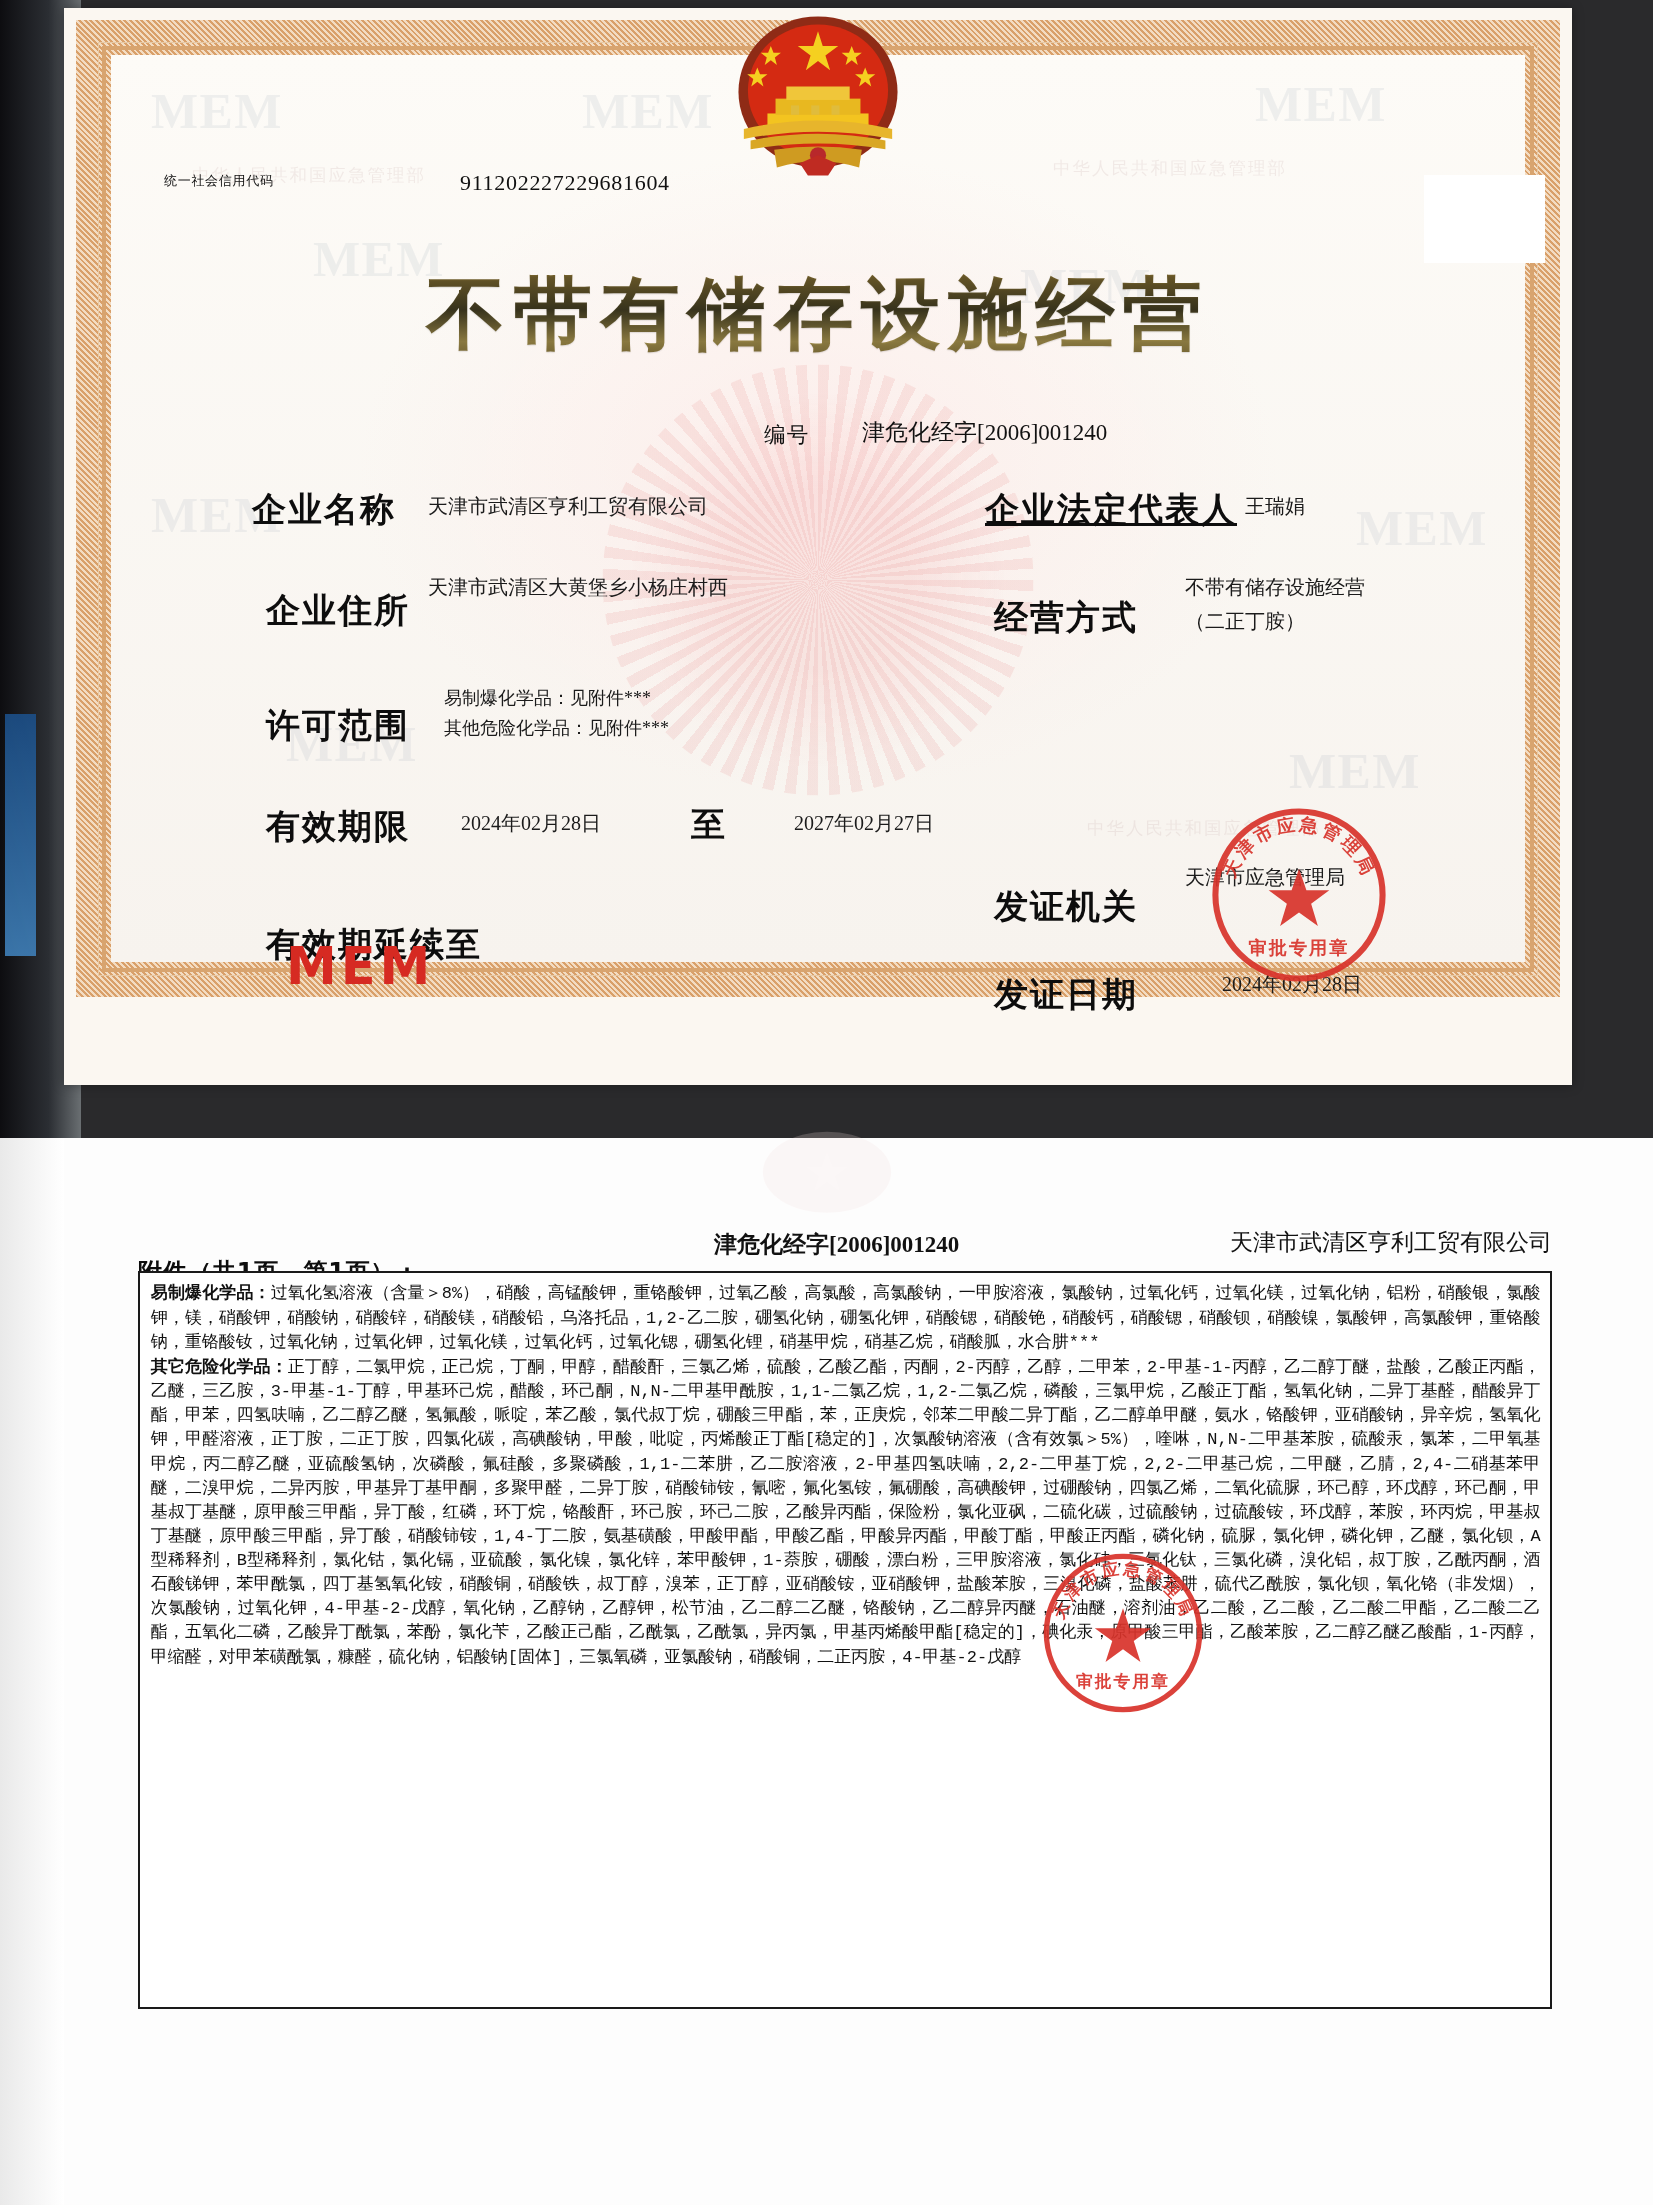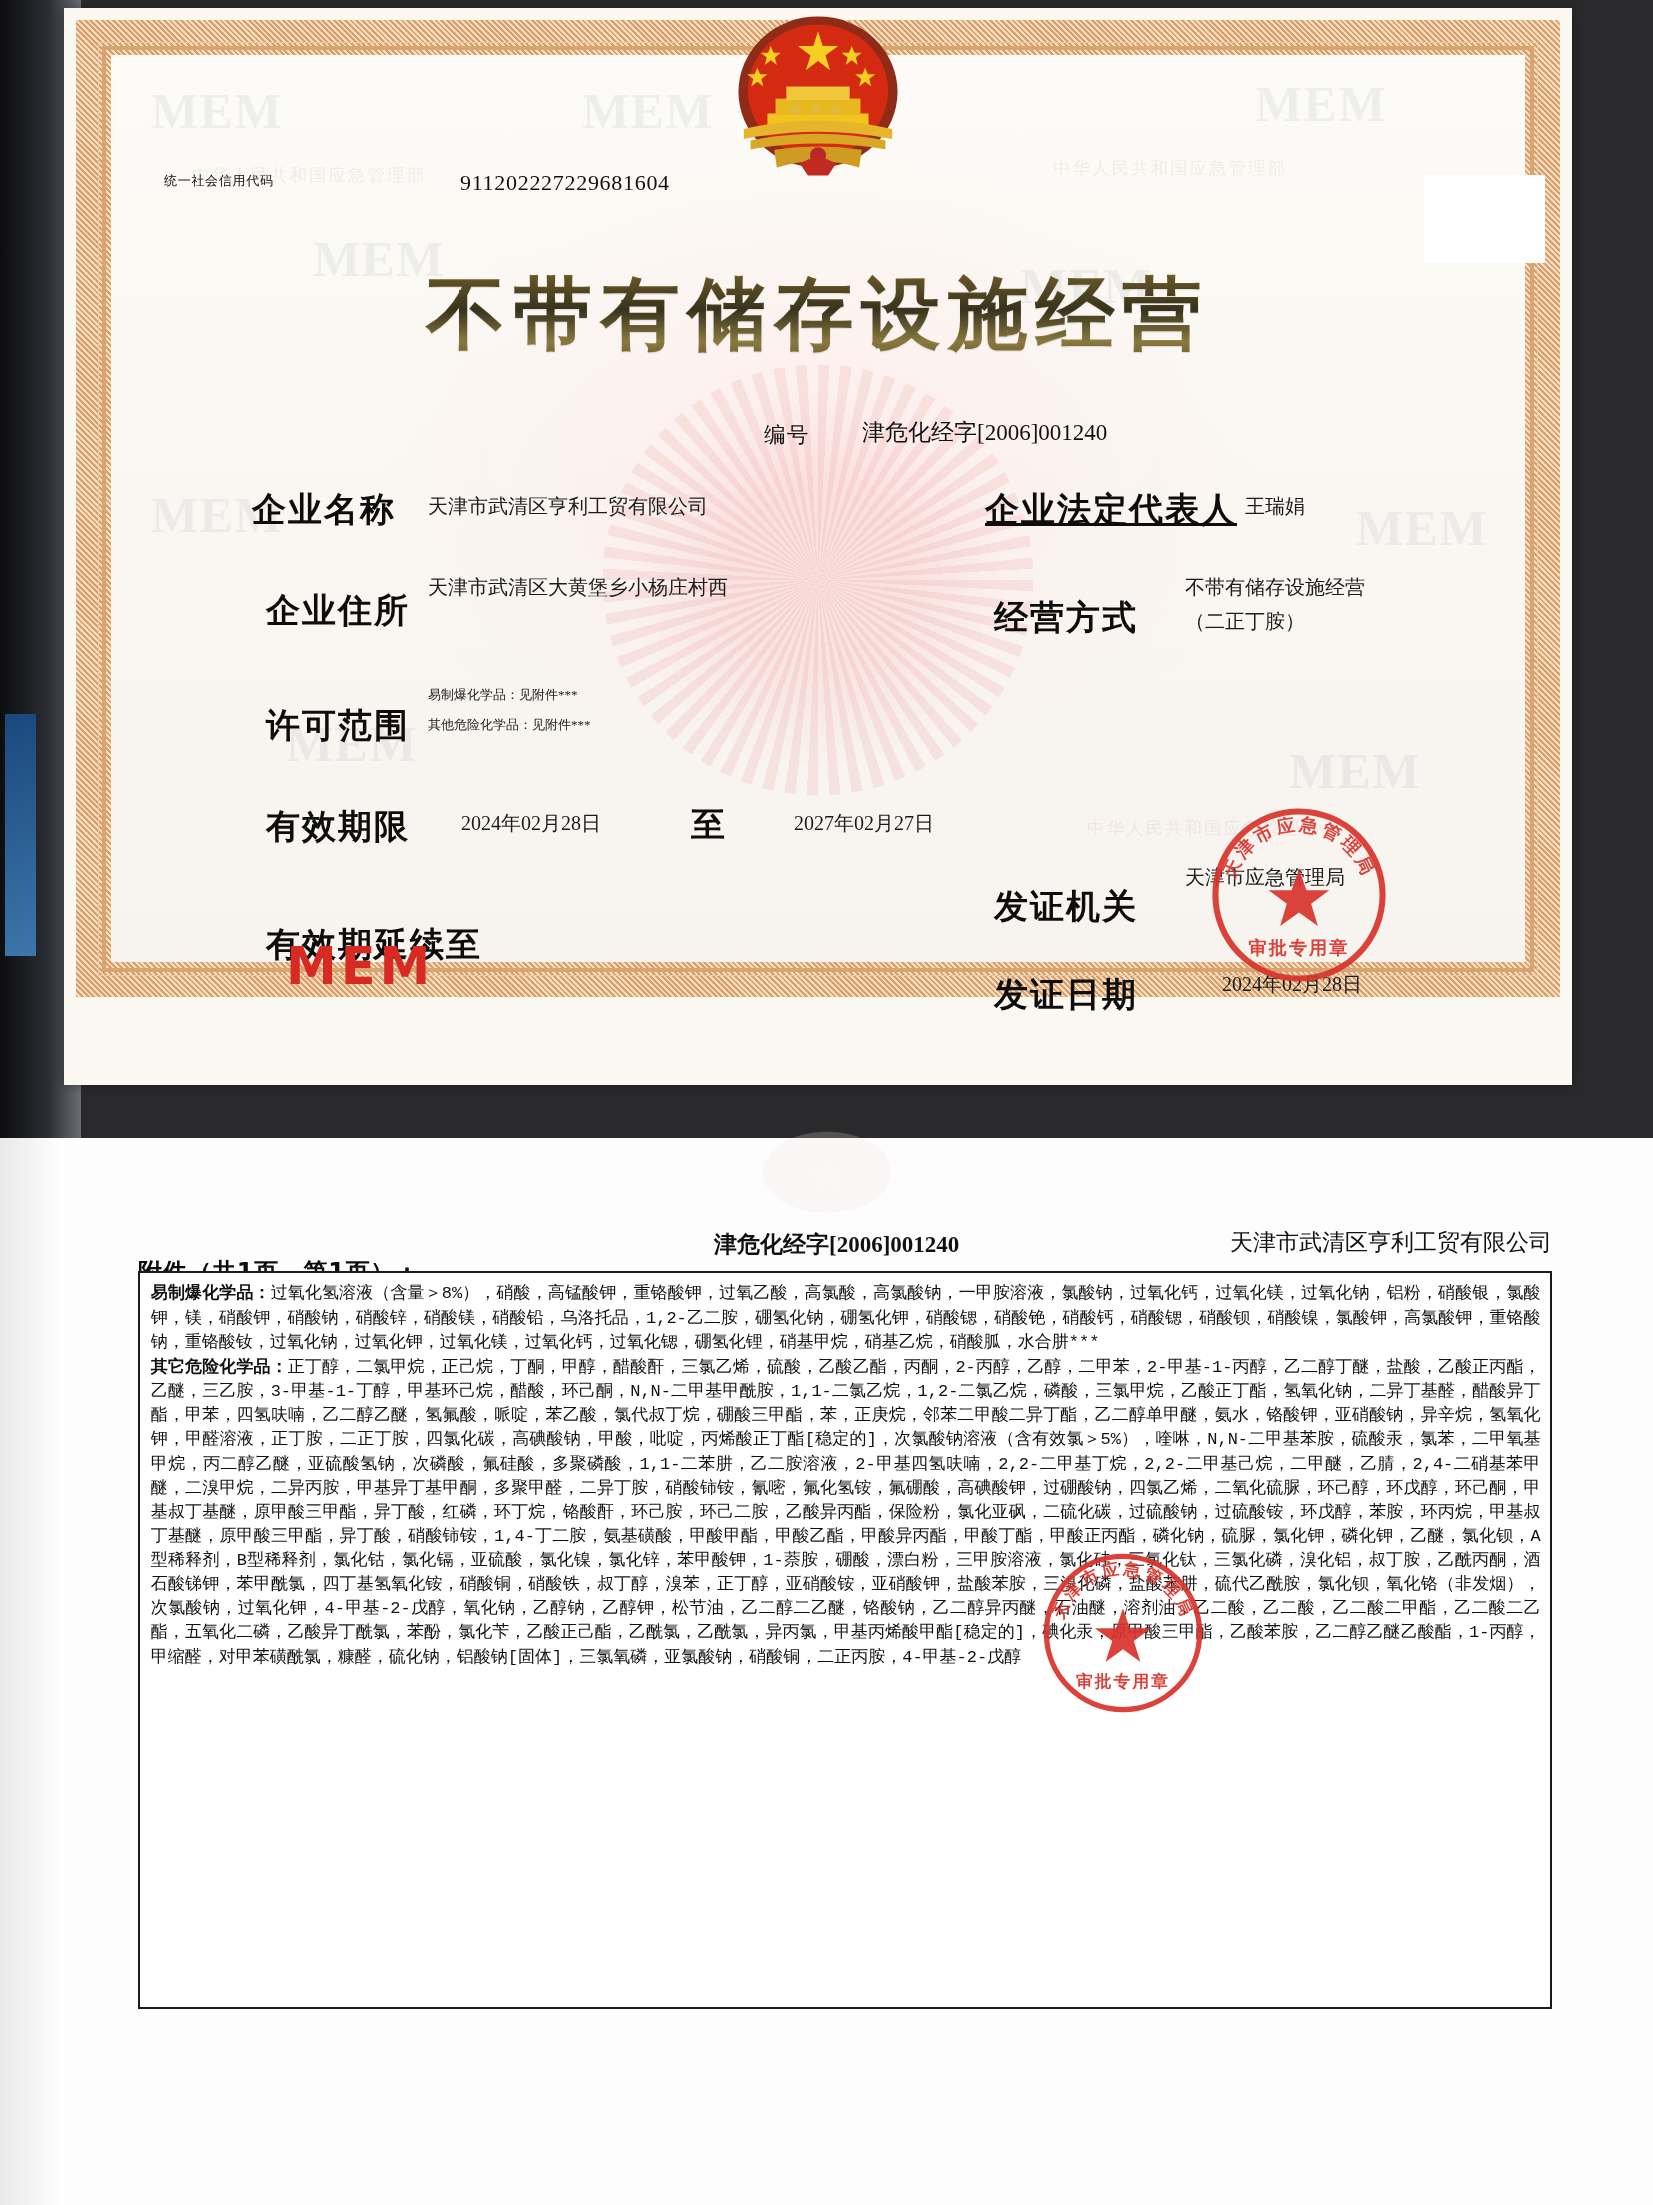--- a/index.html
+++ b/index.html
@@ -176,21 +176,21 @@
     color: #0d0d0d;
     letter-spacing: 2px;
   }
   .fld-value {
     position: absolute;
     font-size: 20px;
     color: #1b1b1b;
     font-family: "Liberation Serif", serif;
     line-height: 1.5;
   }
-  .fld-value.small { font-size: 13px; }
+  .fld-value.small { font-size: 18px; margin-left: 16px; }
 
   .hand {
     font-family: "Liberation Serif", serif;
     color: #1b1b1b;
   }
 
   
   .mem-logo {
     position: absolute;
     left: 222px; top: 929px;

